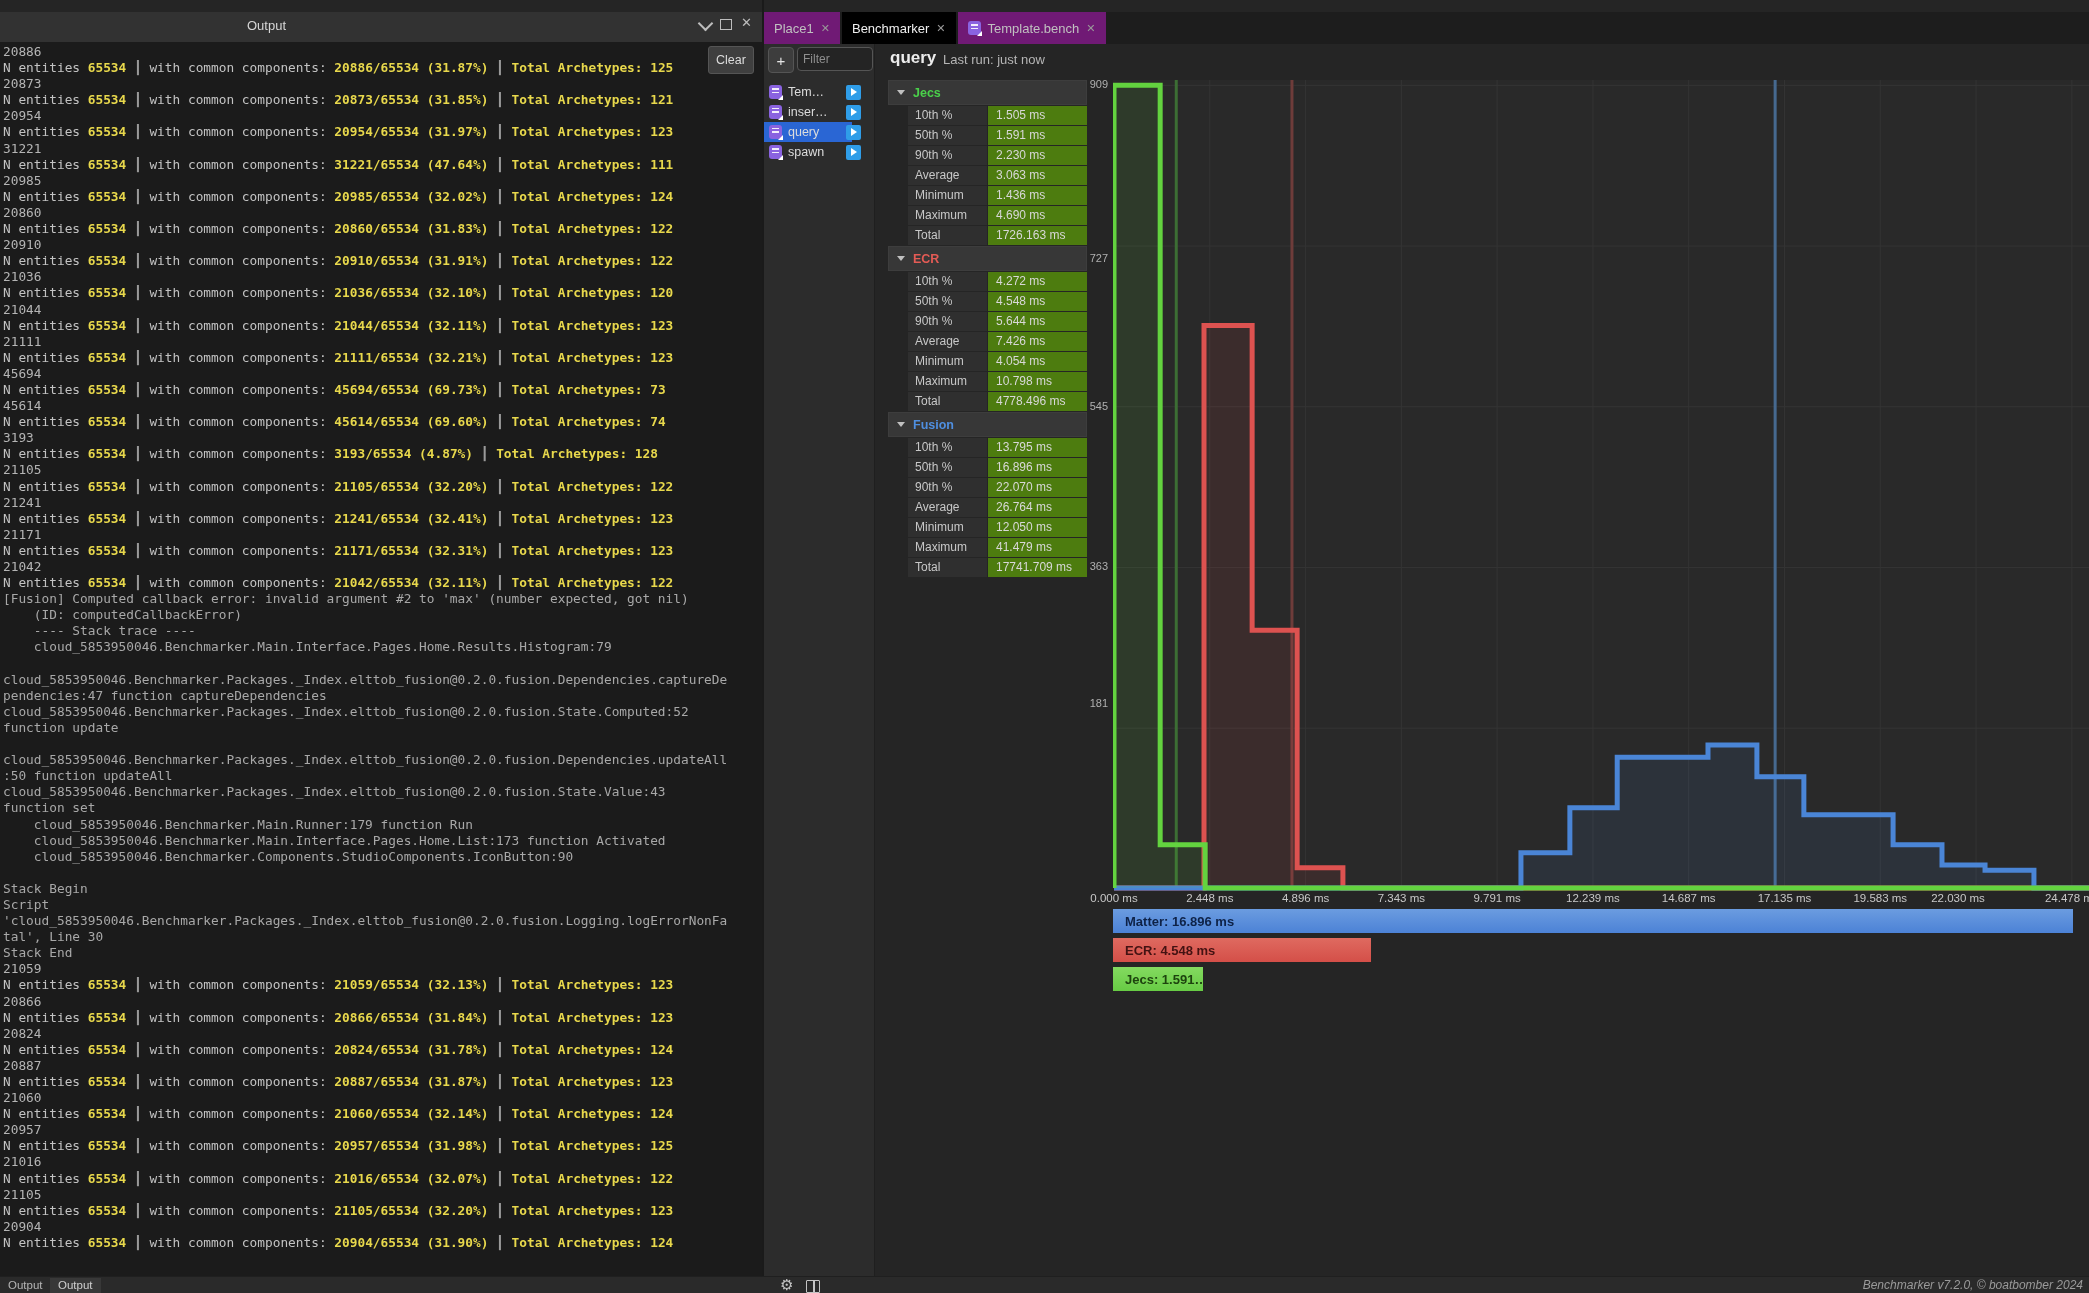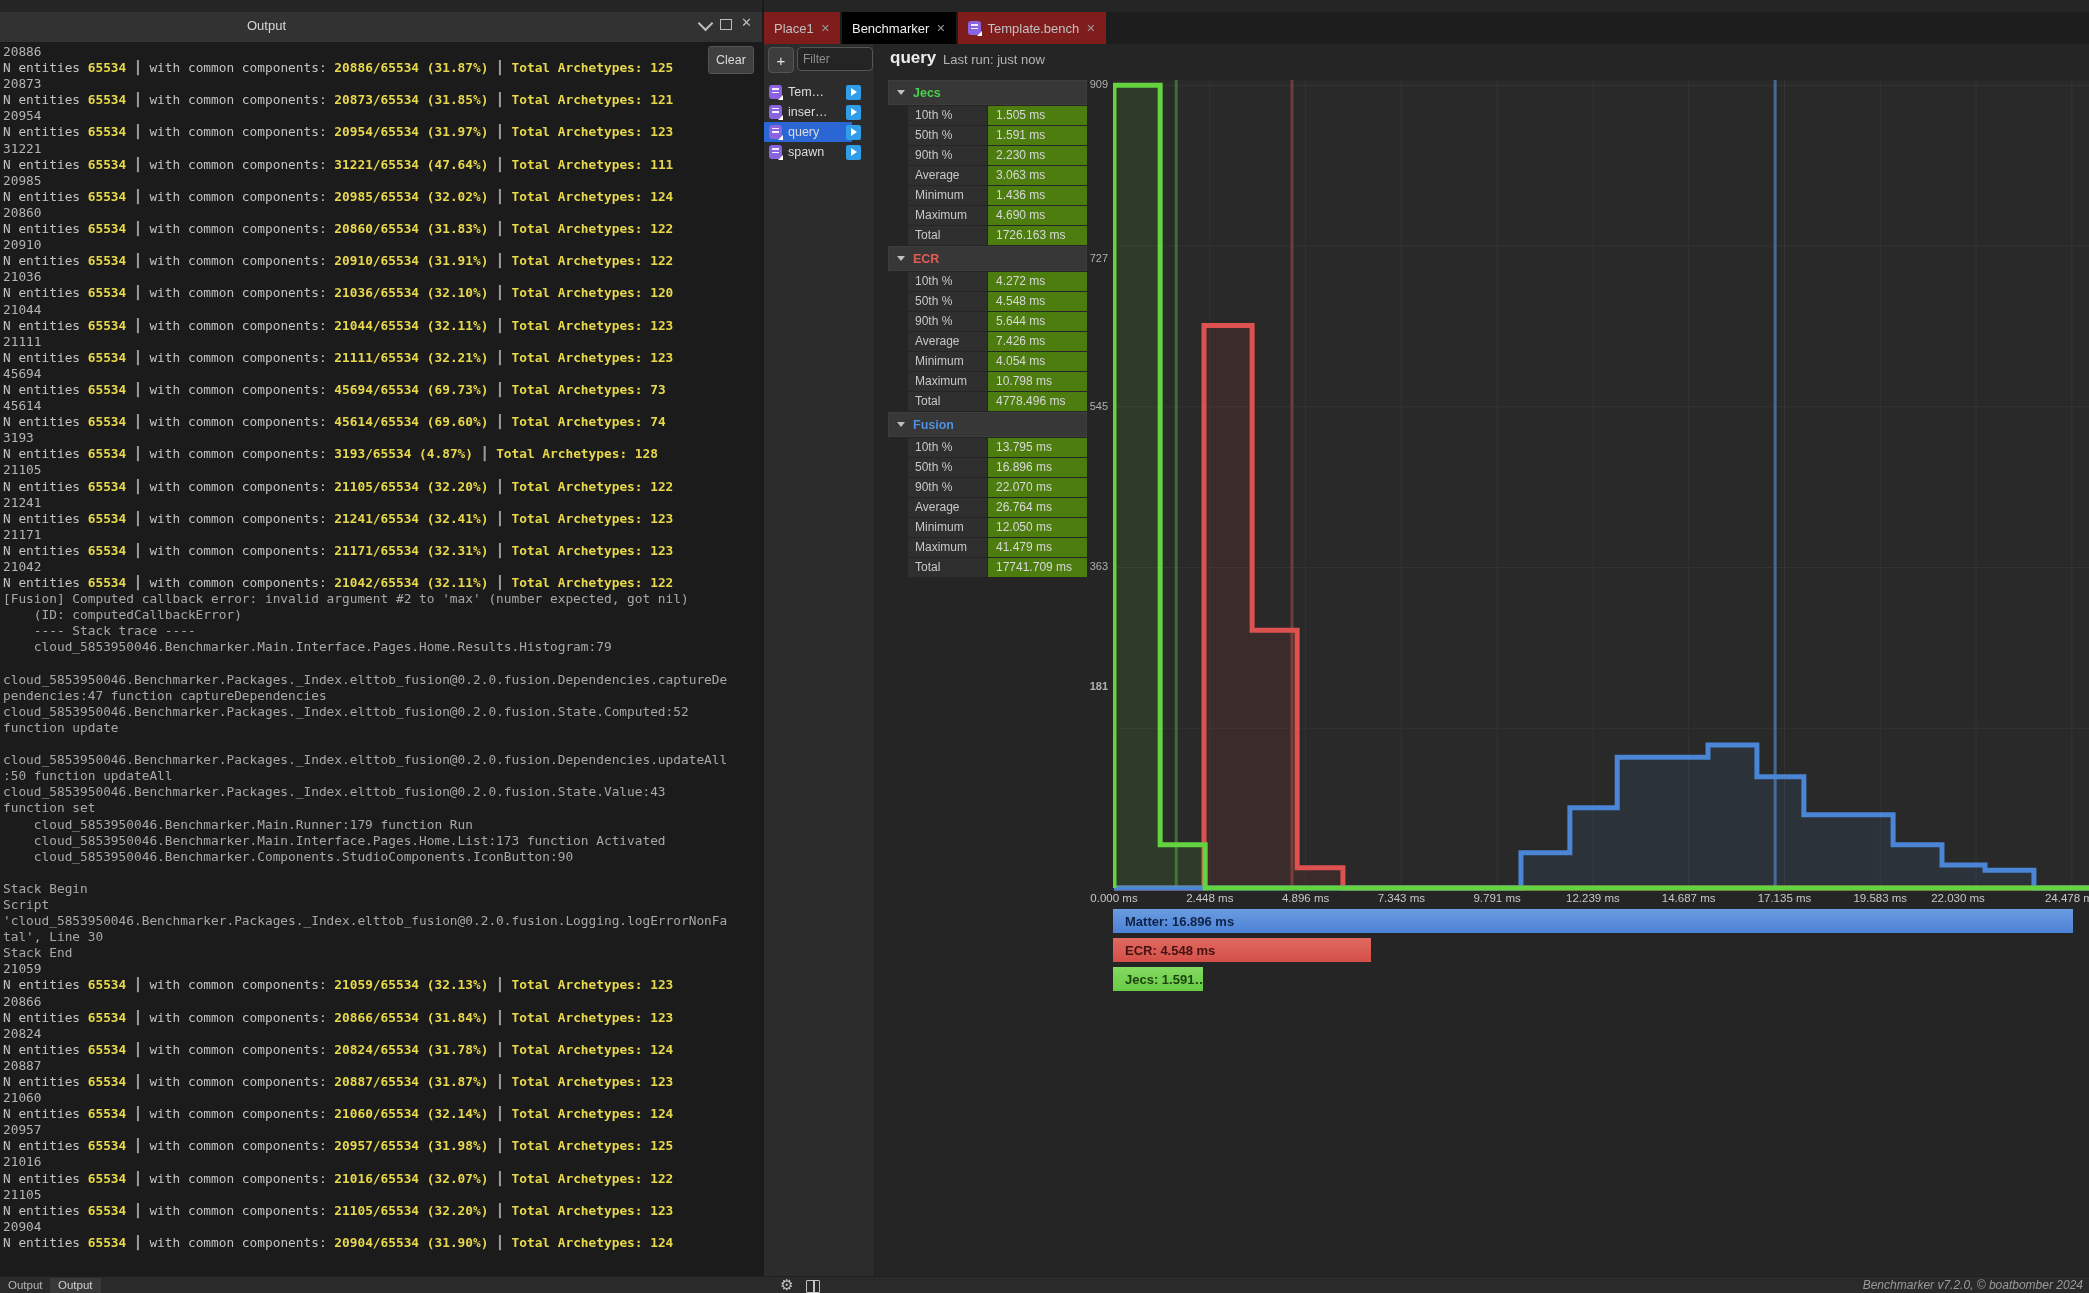--- a/index.html
+++ b/index.html
@@ -28,21 +28,21 @@
            padding:2px 0 0 3px;overflow:hidden;white-space:pre;
            font-family:"DejaVu Sans Mono",monospace;font-size:12.8px;line-height:16.1px;}
   .log-line{height:16.1px;color:#c3c3c3;}
   .log-line .num{color:#b5b5b5;}
   .log-line .y{color:#e8d84c;font-weight:bold;}
   .log-line .sep{color:#9a9a9a;}
   .log-line.err{color:#a8a8a8;}
   
   .right-sep{position:absolute;left:762px;top:0;width:2px;height:1293px;background:#1a1a1a;}
   .tabbar{position:absolute;left:764px;top:12px;width:1325px;height:32px;background:#1d1d1d;display:flex;align-items:stretch;}
-  .dtab{display:flex;align-items:center;gap:7px;padding:0 10px;background:#7f1d1d;color:#c0c0c0;
+  .dtab{display:flex;align-items:center;gap:7px;padding:0 10px;background:#701a75;color:#c0c0c0;
         font-size:13px;margin-right:2px;white-space:nowrap;}
   .dtab.active{background:#000000;color:#f0f0f0;}
   .dtab .close{color:#999;font-size:11px;}
   .script-icon{width:13px;height:14px;border-radius:3px;background:#8a63e0;position:relative;flex:none;}
   .script-icon::before{content:'';position:absolute;left:3px;right:3px;top:3px;height:7px;
       background:repeating-linear-gradient(to bottom,#f2eefc 0 1.5px,transparent 1.5px 3.5px);}
   .script-icon::after{content:'';position:absolute;right:-1px;bottom:-1px;width:0;height:0;
       border-left:5px solid transparent;border-bottom:5px solid #fff;}
   
   .bench-panel{position:absolute;left:764px;top:44px;width:110px;height:1232px;background:#2c2c2c;}
@@ -288,21 +288,21 @@
       <line x1="63.25583" y1="0" x2="63.25583" y2="808" stroke="#3c6e34" stroke-width="3"></line>
       <path d="M1,808 H90.999 V245.529 H139.1289 V550.164 H184.1284 V787.691 H229.9105 V808 H976.1196000000001" fill="rgba(221,82,80,0.10)" stroke="#dd5250" stroke-width="5" stroke-linejoin="miter"></path>
       <path d="M1,808 H407.95200000000006 V772.68 H456.8645 V727.647 H504.2118 V677.316 H594.9934000000001 V664.954 H643.9059 V696.742 H690.8619 V734.711 H780.0783 V764.733 H828.9908 V785.042 H872.0338000000002 V790.34 H920.9463000000001 V808 H976.1196000000001" fill="rgba(74,133,214,0.10)" stroke="#4a85d6" stroke-width="5" stroke-linejoin="miter"></path>
       <path d="M1,808 H1 V5.352999999999952 H47.1734 V764.733 H92.17290000000001 V808 H976.1196000000001" fill="rgba(99,211,63,0.10)" stroke="#63d33f" stroke-width="5" stroke-linejoin="miter"></path>
     </svg>
   <div id="yticks">
       <div class="ytick" style="left: 1084px; top: 78.353px;">909</div>
       <div class="ytick" style="left: 1084px; top: 252px;">727</div>
       <div class="ytick" style="left: 1084px; top: 399.765px;">545</div>
       <div class="ytick" style="left: 1084px; top: 560.471px;">363</div>
-      <div class="ytick" style="left: 1084px; top: 680px; font-weight: bold;">181</div>
+      <div class="ytick" style="left: 1084px; top: 697px;">181</div>
     </div>
   <div id="xticks">
       <div class="xtick" style="left: 1074px;">0.000 ms</div>
       <div class="xtick" style="left: 1169.79px;">2.448 ms</div>
       <div class="xtick" style="left: 1265.58px;">4.896 ms</div>
       <div class="xtick" style="left: 1361.33px;">7.343 ms</div>
       <div class="xtick" style="left: 1457.12px;">9.791 ms</div>
       <div class="xtick" style="left: 1552.91px;">12.239 ms</div>
       <div class="xtick" style="left: 1648.7px;">14.687 ms</div>
       <div class="xtick" style="left: 1744.49px;">17.135 ms</div>

